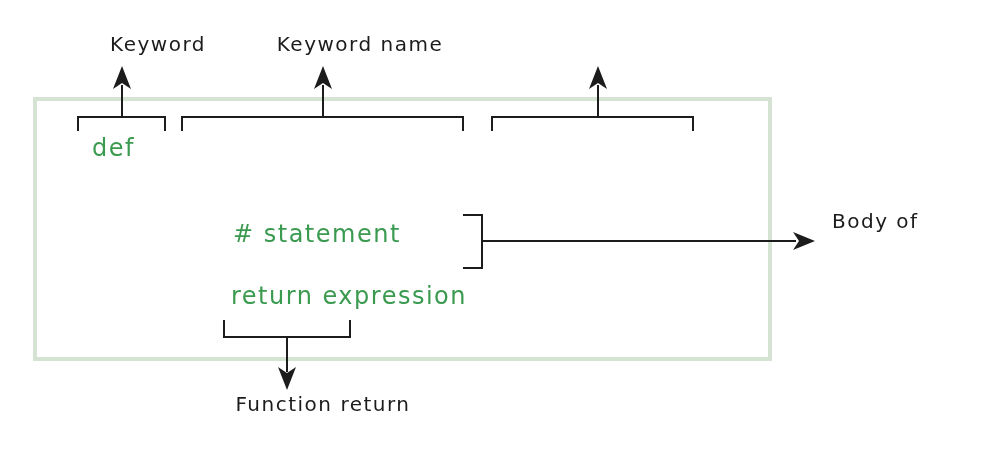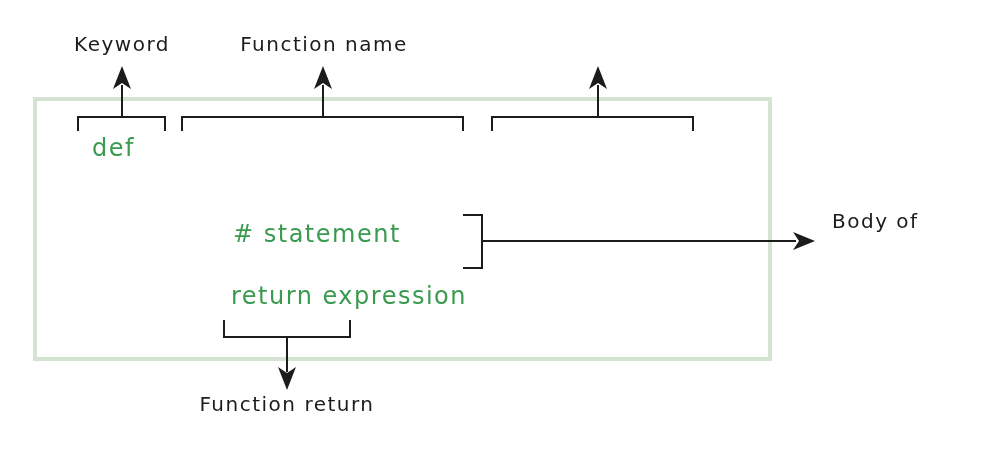--- a/index.html
+++ b/index.html
@@ -30,21 +30,21 @@
     font-size: 24px;
     letter-spacing: 1.5px;
     color: var(--code-green);
   }
   .lbl {
     font-size: 20px;
     letter-spacing: 1.5px;
     color: var(--line-black);
     text-align: right;
   }
-  .centered { transform: translateX(-50%); text-align: center; }
+  .centered { transform: translateX(-50%); text-align: center; margin-left: 36px; }
   #code-keyword   { left: 92px;  top: 136px; }
   #code-signature { left: 185px; top: 136px; }
   #code-statement { left: 233px; top: 222px; }
   #code-return    { left: 231px; top: 284px; }
   #label-keyword        { left: 122px; top: 34px; }
   #label-function-name  { left: 324px; top: 34px; }
   #label-parameter      { left: 599px; top: 34px; }
   #label-body           { left: 832px; top: 206px; line-height: 30px; white-space: normal; }
   #label-function-return{ left: 287px; top: 394px; }
   svg.overlay {
@@ -60,21 +60,21 @@
 
 <div class="canvas">
 
   <div class="code-box"></div>
 
   <span class="txt code" id="code-keyword">def</span>
   <span class="txt code" id="code-statement"># statement</span>
   <span class="txt code" id="code-return">return expression</span>
 
   <span class="txt lbl centered" id="label-keyword">Keyword</span>
-  <span class="txt lbl centered" id="label-function-name">Function name</span>
+  <span class="txt lbl centered" id="label-function-name">Keyword name</span>
   <div class="txt lbl" id="label-body">
     <div>Body of</div>
   </div>
   <span class="txt lbl centered" id="label-function-return">Function return</span>
 
   <svg class="overlay" width="1000" height="453" viewBox="0 0 1000 453">
 
     <g>
       <path class="stroke" d="M78 131 L78 117 L165 117 L165 131"></path>
       <path class="stroke" d="M122 117 L122 85"></path>

